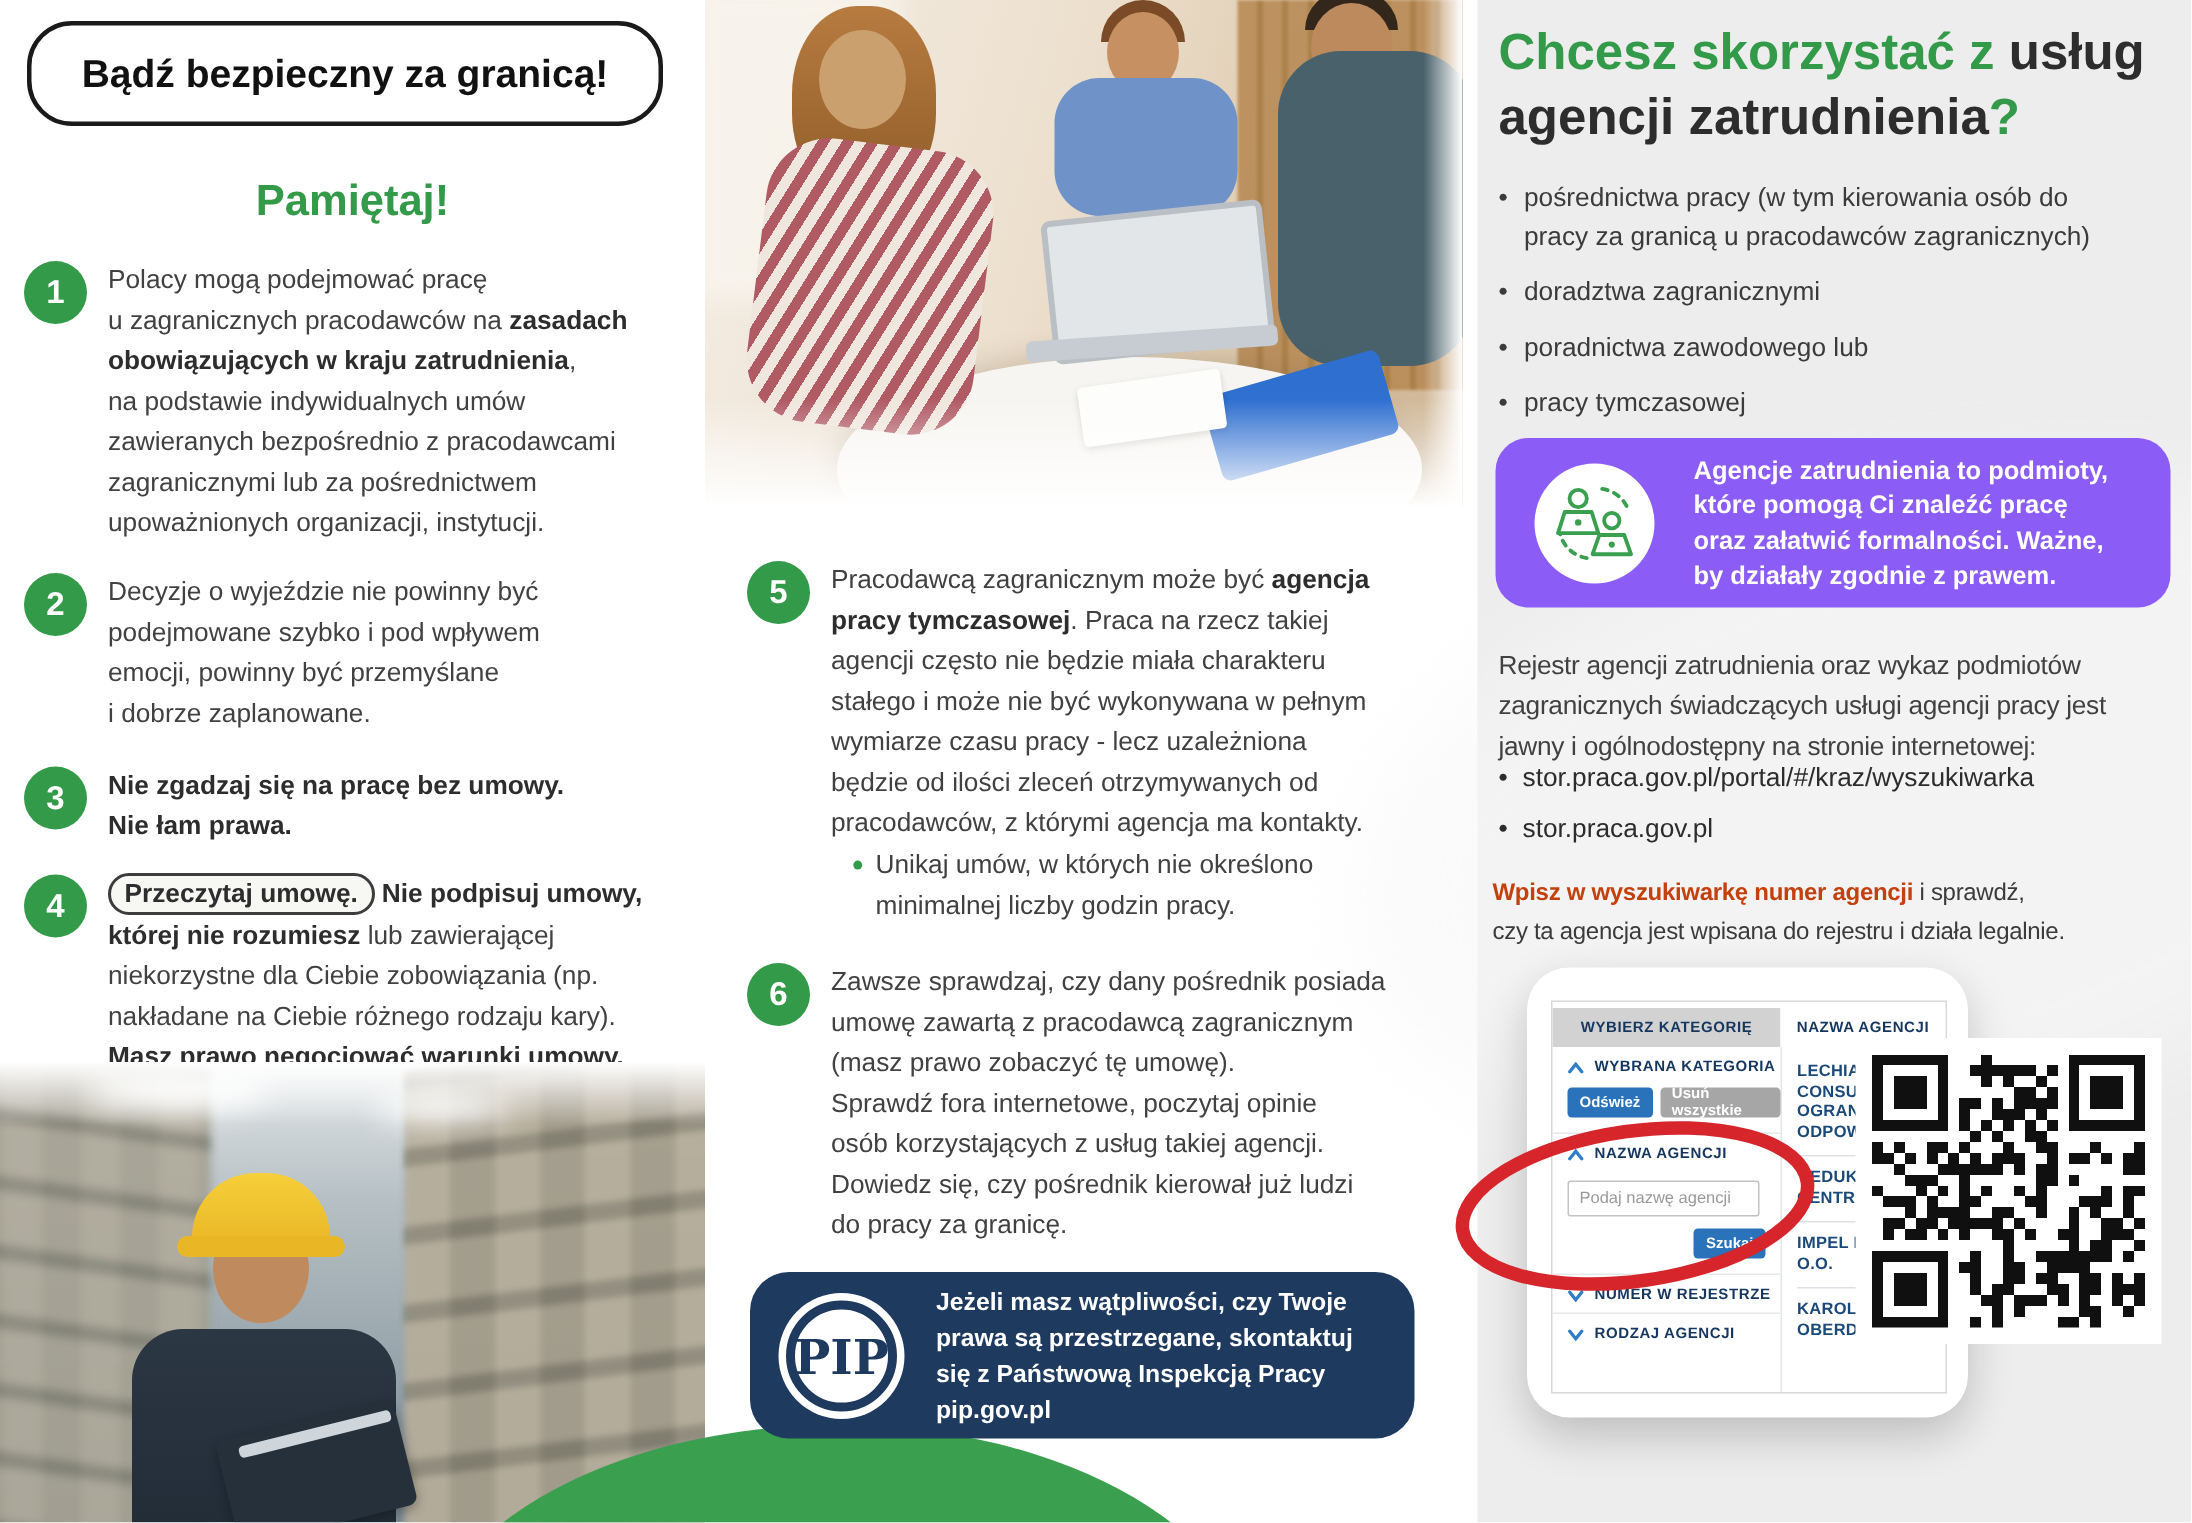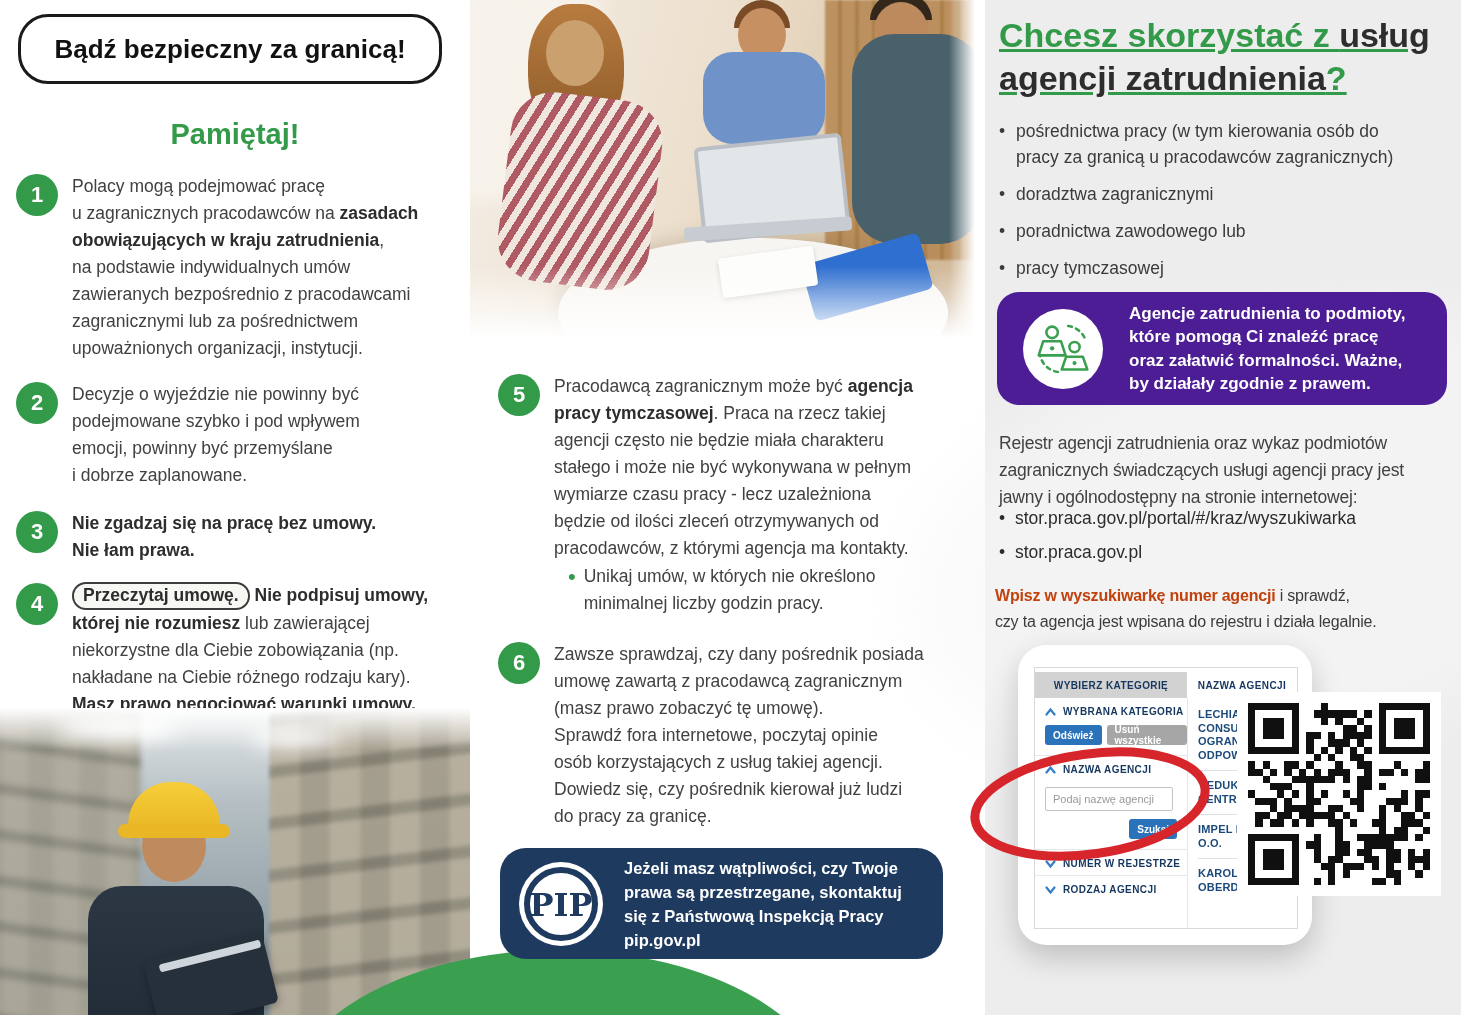--- a/index.html
+++ b/index.html
@@ -88,21 +88,21 @@
 
   .pip-box{position:absolute;left:500px;top:848px;width:443px;height:111px;border-radius:26px;z-index:4;
            display:flex;align-items:center;}
   .pip-logo{width:84px;height:84px;border-radius:50%;background:#ffffff;margin-left:19px;flex:0 0 84px;
             display:flex;align-items:center;justify-content:center;}
   .pip-text{margin-left:21px;color:#ffffff;font-size:16.5px;line-height:24px;font-weight:700;}
   .pip-text .b{color:#ffffff;}
   .pip-link{font-weight:800;color:#ffffff;}
 
   
-  .r-heading{position:absolute;left:999px;top:14px;width:460px;font-size:34px;line-height:43px;font-weight:600;text-decoration:underline;}
+  .r-heading{position:absolute;left:999px;top:14px;width:460px;font-size:34px;line-height:43px;font-weight:600;}
   .r-heading .b{font-weight:800;}
   .r-bullets{position:absolute;left:999px;top:118px;width:452px;list-style:none;margin:0;padding:0;}
   .r-bullets li{position:relative;padding-left:17px;font-size:17.5px;line-height:26px;margin-bottom:11px;color:#3b3b3b;}
   .r-bullets li::before{content:"•";position:absolute;left:0;top:0;}
   .info-box{position:absolute;left:997px;top:292px;width:450px;height:113px;border-radius:22px;z-index:2;
             display:flex;align-items:center;}
   .info-icon{width:80px;height:80px;border-radius:50%;background:#fff;margin-left:26px;flex:0 0 80px;
              display:flex;align-items:center;justify-content:center;}
   .info-text{margin-left:26px;color:#ffffff;font-size:17px;line-height:23.5px;font-weight:600;}
   .info-text .b{color:#ffffff;font-weight:800;}
@@ -273,21 +273,21 @@
 agencji zatrudnienia</span><span>?</span></div>
 
   <ul class="r-bullets">
     <li class="pre" style="--c:#339a49">pośrednictwa pracy (w tym kierowania osób do
 pracy za granicą u pracodawców zagranicznych)</li>
     <li class="pre">doradztwa zagranicznymi</li>
     <li class="pre">poradnictwa zawodowego lub</li>
     <li class="pre">pracy tymczasowej</li>
   </ul>
 
-  <div class="info-box" style="background:#4c1d95">
+  <div class="info-box" style="background:#8b5cf6">
     <div class="info-icon">
       <svg width="64" height="64" viewBox="0 0 100 100" fill="none" stroke="#3aa050" stroke-width="4" stroke-linecap="round" stroke-linejoin="round">
         <circle cx="33" cy="24" r="9"></circle>
         <polygon points="12,60 54,60 47,38 19,38" fill="#ffffff"></polygon>
         <circle cx="33" cy="49" r="3.4" fill="#3aa050" stroke="none"></circle>
         <circle cx="68" cy="47" r="8"></circle>
         <polygon points="48,82 88,82 81,62 55,62" fill="#ffffff"></polygon>
         <circle cx="68" cy="72" r="3.2" fill="#3aa050" stroke="none"></circle>
         <path d="M58,14 A34,34 0 0 1 86,38" stroke-dasharray="6,7"></path>
         <path d="M42,86 A34,34 0 0 1 14,60" stroke-dasharray="6,7"></path>

